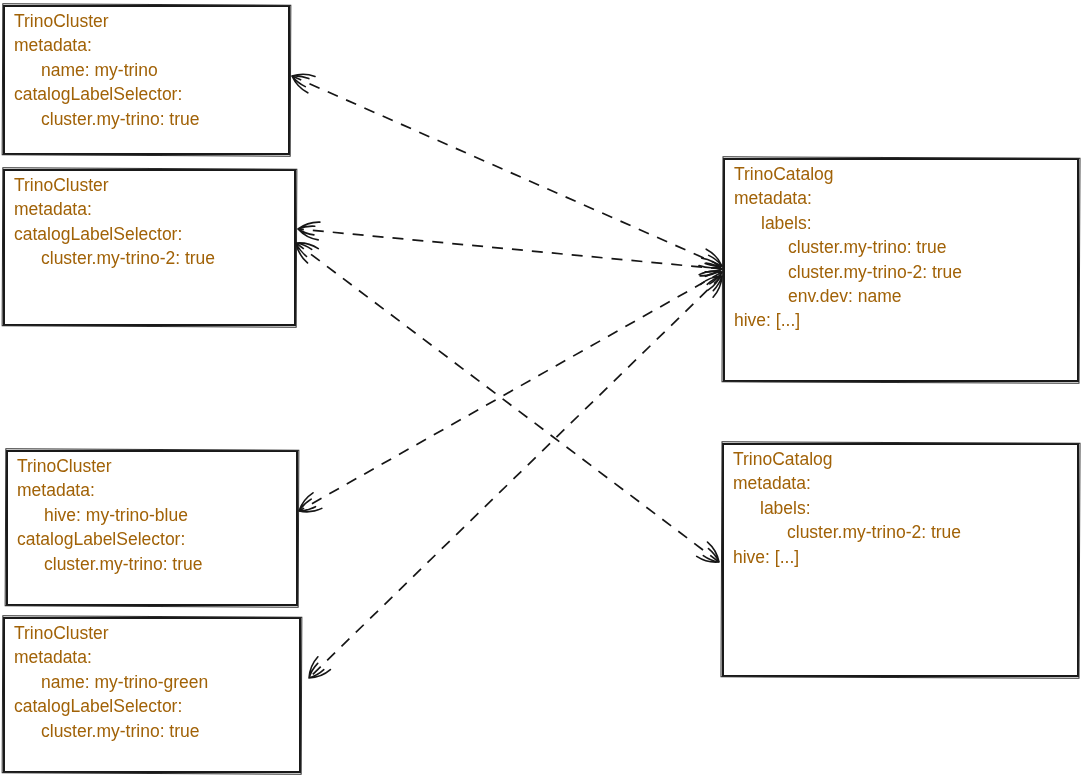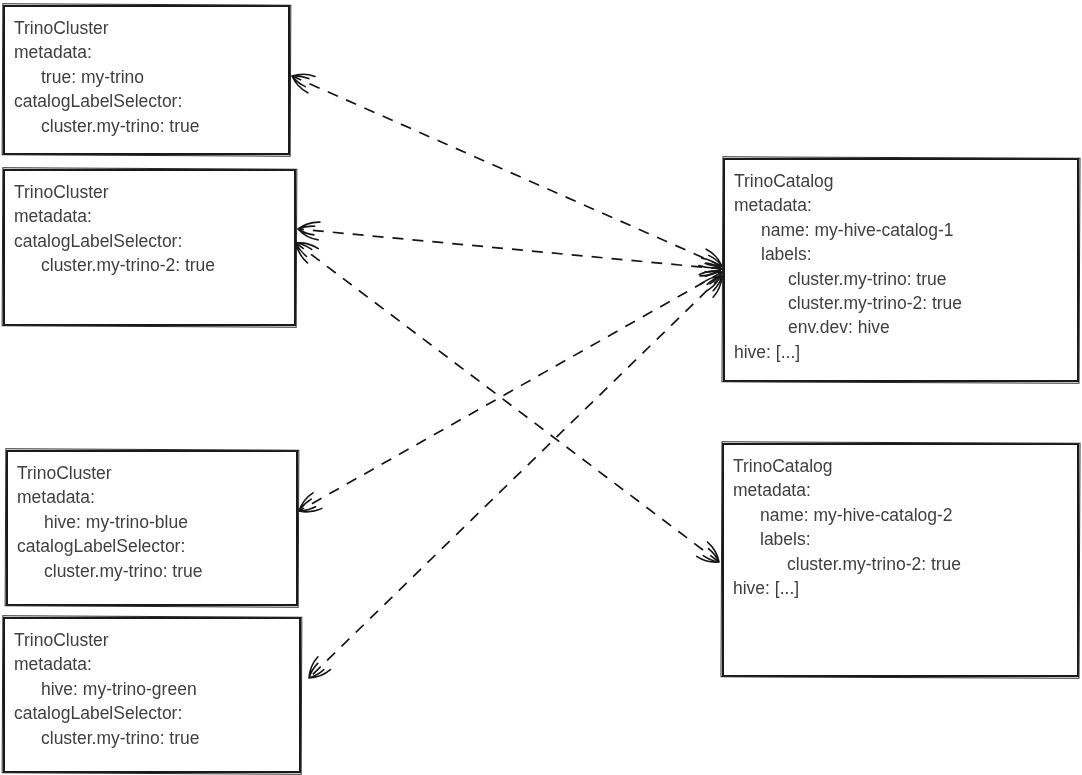--- a/index.html
+++ b/index.html
@@ -15,24 +15,24 @@
     position:absolute; left:0; top:0;
     width:1082px; height:775px;
     pointer-events:none;
     z-index: 5;
   }
   .node {
     position: absolute;
     box-sizing: border-box;
     background: #ffffff;
     border: 2px solid #191919;
-    padding: 9px 9px;
+    padding: 2px 9px;
     font-size: 17.5px;
     line-height: 24.4px;
-    color: #404040;
+    color: #a16207;
     z-index: 2;
     white-space: nowrap;
   }
   
   .node::after {
     content:"";
     position:absolute;
     inset:-3px;
     border:1px solid #2c2c2c;
     transform: rotate(0.25deg);
@@ -66,21 +66,21 @@
       </g>
       <g>
         <path d="M 719 562 L 296 243" fill="none" stroke="#161616" stroke-width="1.7" stroke-dasharray="11 9"></path>
         <path d="M 296.0 243.0 Q 298.3 255.0 307.5 262.9 M 296.0 243.0 Q 308.1 241.9 318.3 248.6 M 296.0 243.0 Q 299.7 250.9 306.5 256.4 M 296.0 243.0 Q 304.6 244.3 311.7 249.4 M 719.0 562.0 Q 716.7 550.0 707.5 542.1 M 719.0 562.0 Q 706.9 563.1 696.7 556.4 M 719.0 562.0 Q 715.3 554.1 708.5 548.6 M 719.0 562.0 Q 710.4 560.7 703.3 555.6 " fill="none" stroke="#161616" stroke-width="1.6" stroke-linecap="round"></path>
       </g>
     </svg>
 
   <div class="node" style="left:3px; top:5px; width:287px; height:150px;">
       <div class="yline ind0">TrinoCluster</div>
       <div class="yline ind0">metadata:</div>
-      <div class="yline ind1">true: my-trino</div>
+      <div class="yline ind1">name: my-trino</div>
       <div class="yline ind0">catalogLabelSelector:</div>
       <div class="yline ind1">cluster.my-trino: true</div>
     </div>
 
   <div class="node" style="left:3px; top:169px; width:293px; height:157px;">
       <div class="yline ind0">TrinoCluster</div>
       <div class="yline ind0">metadata:</div>
       <div class="yline ind0">catalogLabelSelector:</div>
       <div class="yline ind1">cluster.my-trino-2: true</div>
     </div>
@@ -89,38 +89,36 @@
       <div class="yline ind0">TrinoCluster</div>
       <div class="yline ind0">metadata:</div>
       <div class="yline ind1">hive: my-trino-blue</div>
       <div class="yline ind0">catalogLabelSelector:</div>
       <div class="yline ind1">cluster.my-trino: true</div>
     </div>
 
   <div class="node" style="left:3px; top:617px; width:298px; height:156px;">
       <div class="yline ind0">TrinoCluster</div>
       <div class="yline ind0">metadata:</div>
-      <div class="yline ind1">hive: my-trino-green</div>
+      <div class="yline ind1">name: my-trino-green</div>
       <div class="yline ind0">catalogLabelSelector:</div>
       <div class="yline ind1">cluster.my-trino: true</div>
     </div>
 
   <div class="node" style="left:723px; top:158px; width:356px; height:224px;">
       <div class="yline ind0">TrinoCatalog</div>
       <div class="yline ind0">metadata:</div>
-      <div class="yline ind1">name: my-hive-catalog-1</div>
       <div class="yline ind1">labels:</div>
       <div class="yline ind2">cluster.my-trino: true</div>
       <div class="yline ind2">cluster.my-trino-2: true</div>
-      <div class="yline ind2">env.dev: hive</div>
+      <div class="yline ind2">env.dev: name</div>
       <div class="yline ind0">hive: [...]</div>
     </div>
 
   <div class="node" style="left:722px; top:443px; width:357px; height:234px;">
       <div class="yline ind0">TrinoCatalog</div>
       <div class="yline ind0">metadata:</div>
-      <div class="yline ind1">name: my-hive-catalog-2</div>
       <div class="yline ind1">labels:</div>
       <div class="yline ind2">cluster.my-trino-2: true</div>
       <div class="yline ind0">hive: [...]</div>
     </div>
 
 </div>
 
 </body></html>

